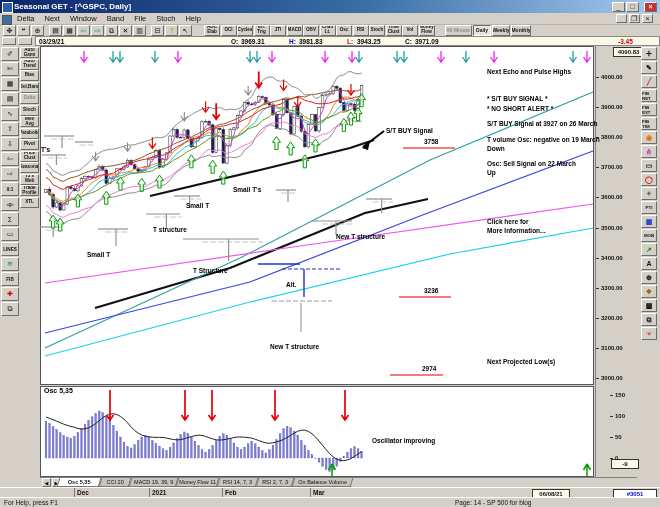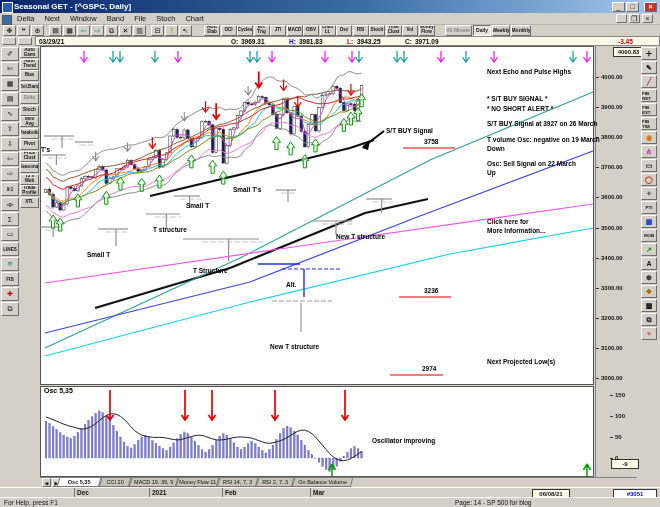--- a/index.html
+++ b/index.html
@@ -76,21 +76,21 @@
 
   <div id="menubar">
     <span class="abs" style="left:2px;top:2px;width:8px;height:8px;background:#3a6ea5;border:1px solid #555;"></span>
     <span id="menu-items" style="margin-left:12px;display:flex;">
         <span class="menu-item">Delta</span>
         <span class="menu-item">Next</span>
         <span class="menu-item">Window</span>
         <span class="menu-item">Band</span>
         <span class="menu-item">File</span>
         <span class="menu-item">Stoch</span>
-        <span class="menu-item">Chart</span>
+        <span class="menu-item">Help</span>
       </span>
     <span class="winbtn btn" style="left:616px;top:1px;width:11px;height:9px">_</span>
     <span class="winbtn btn" style="left:629px;top:1px;width:11px;height:9px">❐</span>
     <span class="winbtn btn" style="left:642px;top:1px;width:11px;height:9px">×</span>
   </div>
 
   <div id="toolbar">
     <span style="width:3px"></span>
     <span id="tb-icons" style="display:flex;">
         <span class="tbico btn">✥</span>

